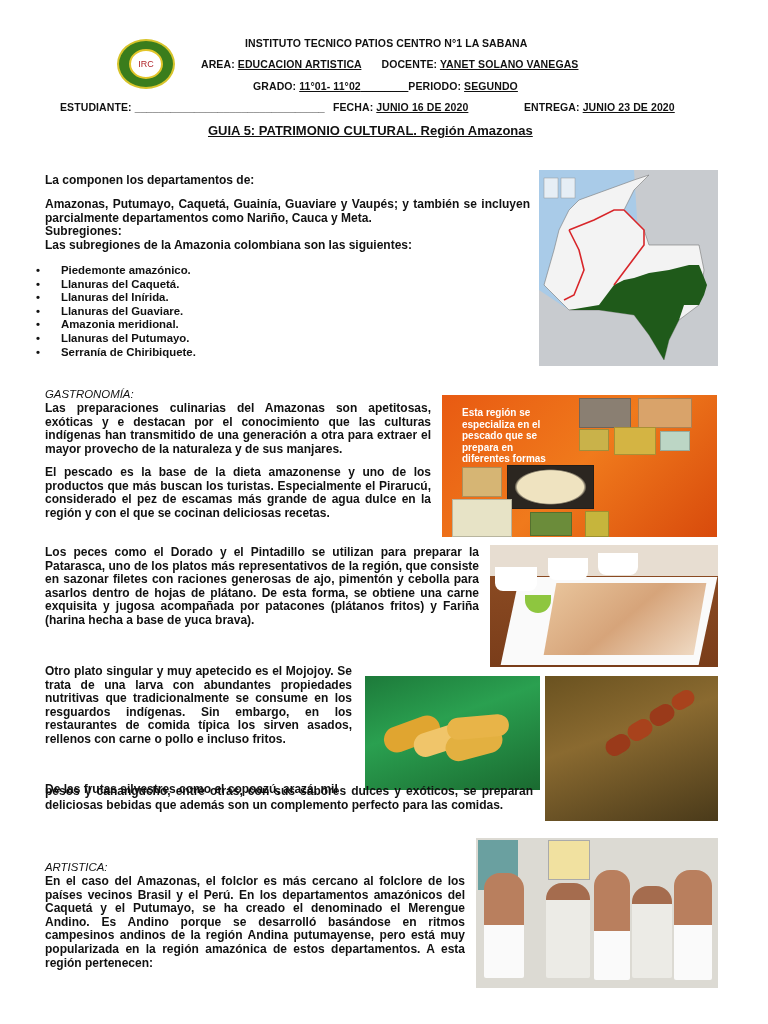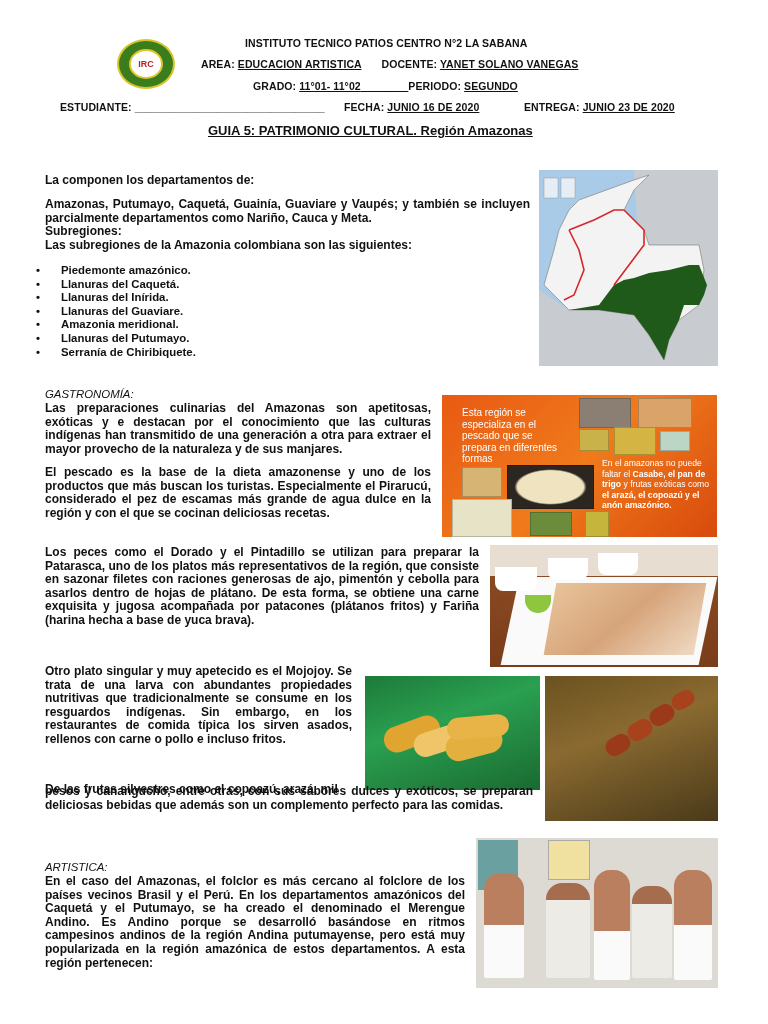--- a/index.html
+++ b/index.html
@@ -12,57 +12,57 @@
   .p { font-weight:bold; font-size:12px; line-height:13.6px; text-align:justify; }
   .p.left { text-align:left; }
   .ital { font-style:italic; font-weight:normal; font-size:11.4px; }
   ul.sub { list-style:none; margin:0; padding:0; }
   ul.sub li { position:relative; padding-left:25px; font-weight:bold; font-size:11.4px; line-height:13.6px; }
   ul.sub li .bul { position:absolute; left:0; top:0; }
   
   .logo { width:58px; height:50px; border-radius:50%; background:#3a7d1c; border:2px solid #d7c42b;
           box-sizing:border-box; display:flex; align-items:center; justify-content:center; }
   .logo-inner { width:30px; height:26px; border-radius:50%; background:#fff; border:2px solid #e2c52a;
-                display:flex; align-items:center; justify-content:center; font-size:9px; color:#b0262b; font-weight:bold; }
+                display:flex; align-items:center; justify-content:center; font-size:9px; color:#b0262b; font-weight:normal; }
   
   .img { overflow:hidden; }
   .map { background:#c9ccd0; }
   .orange { background:linear-gradient(135deg,#e85a12 0%,#f07a1c 50%,#d84a0c 100%); color:#fff; }
-  .orange .t1 { font-weight:normal; font-size:10px; line-height:11.5px; }
+  .orange .t1 { font-weight:bold; font-size:10px; line-height:11.5px; }
   .orange .t2 { font-size:8.6px; line-height:10.5px; }
   .thumb { position:absolute; border:1px solid rgba(0,0,0,0.2); }
 </style>
 </head>
 <body>
 
 <div class="abs logo" style="left:117px;top:39px;">
   <div class="logo-inner">IRC</div>
 </div>
 
-<div class="abs hdr" style="left:245px;top:37px;">INSTITUTO TECNICO PATIOS CENTRO N°2 LA SABANA</div>
+<div class="abs hdr" style="left:245px;top:37px;">INSTITUTO TECNICO PATIOS CENTRO N°1 LA SABANA</div>
 
 <div class="abs hdr" style="left:201px;top:58px;">
   <span>AREA:</span>
   <span class="u">EDUCACION ARTISTICA</span>
   <span style="display:inline-block;width:14px"></span>
   <span>DOCENTE:</span>
   <span class="u">YANET SOLANO VANEGAS</span>
 </div>
 
 <div class="abs hdr" style="left:253px;top:80px;">
   <span>GRADO:</span>
   <span class="u">11°01- 11°02</span><span class="u">________</span><span>PERIODO:</span>
   <span class="u">SEGUNDO</span>
 </div>
 
 <div class="abs hdr" style="left:60px;top:101px;">
   <span>ESTUDIANTE:</span>
   <span>________________________________</span>
 </div>
-<div class="abs hdr" style="left:344px;top:101px;">
+<div class="abs hdr" style="left:333px;top:101px;">
   <span>FECHA:</span>
   <span class="u">JUNIO 16 DE 2020</span>
 </div>
 <div class="abs hdr" style="left:524px;top:101px;">
   <span>ENTREGA:</span>
   <span class="u">JUNIO 23 DE 2020</span>
 </div>
 
 <div class="abs title" style="left:208px;top:123px;">GUIA 5: PATRIMONIO CULTURAL. Región Amazonas</div>
 
@@ -99,21 +99,20 @@
 
 <div class="abs img orange" style="left:442px;top:395px;width:275px;height:142px;">
   <div class="abs t1" style="left:20px;top:12px;width:100px;">Esta región se especializa en el pescado que se prepara en diferentes formas</div>
   <div class="thumb" style="left:137px;top:3px;width:50px;height:28px;background:#8a7f72;"></div>
   <div class="thumb" style="left:196px;top:3px;width:52px;height:28px;background:#d9a36a;"></div>
   <div class="thumb" style="left:137px;top:34px;width:28px;height:20px;background:#c9b24a;"></div>
   <div class="thumb" style="left:172px;top:32px;width:40px;height:26px;background:#d4b443;"></div>
   <div class="thumb" style="left:218px;top:36px;width:28px;height:18px;background:#bcd6c5;"></div>
   <div class="thumb" style="left:20px;top:72px;width:38px;height:28px;background:#d6b574;"></div>
   <div class="thumb" style="left:65px;top:70px;width:85px;height:42px;background:radial-gradient(ellipse at center,#efe3c0 55%,#2b2620 60%);"></div>
-  <div class="abs t2" style="left:160px;top:63px;width:112px;"><span>En el amazonas no puede faltar el </span><b>Casabe, el pan de trigo</b><span> y frutas exóticas como </span><b>el arazá, el copoazú y el anón amazónico.</b></div>
   <div class="thumb" style="left:10px;top:104px;width:58px;height:36px;background:#e7e3c6;"></div>
   <div class="thumb" style="left:88px;top:117px;width:40px;height:22px;background:#6b8c3a;"></div>
   <div class="thumb" style="left:143px;top:116px;width:22px;height:24px;background:#c6b53c;"></div>
 </div>
 
 <div class="abs p" style="left:45px;top:546px;width:434px;">Los peces como el Dorado y el Pintadillo se utilizan para preparar la Patarasca, uno de los platos más representativos de la región, que consiste en sazonar filetes con raciones generosas de ajo, pimentón y cebolla para asarlos dentro de hojas de plátano. De esta forma, se obtiene una carne exquisita y jugosa acompañada por patacones (plátanos fritos) y Fariña (harina hecha a base de yuca brava).</div>
 <div class="abs img" style="left:490px;top:545px;width:228px;height:122px;background:linear-gradient(180deg,#e7ddd1 0%,#e7ddd1 25%,#8a4a22 25%,#7a3d1a 100%);">
   <div class="abs" style="left:20px;top:32px;width:198px;height:88px;background:#fafafa;transform:skewX(-12deg);"></div>
   <div class="abs" style="left:60px;top:38px;width:150px;height:72px;background:linear-gradient(135deg,#e8c39a,#d6a47a,#efd9c2);transform:skewX(-10deg);"></div>
   <div class="abs" style="left:5px;top:22px;width:42px;height:24px;background:#fff;border-radius:0 0 8px 8px;"></div>

